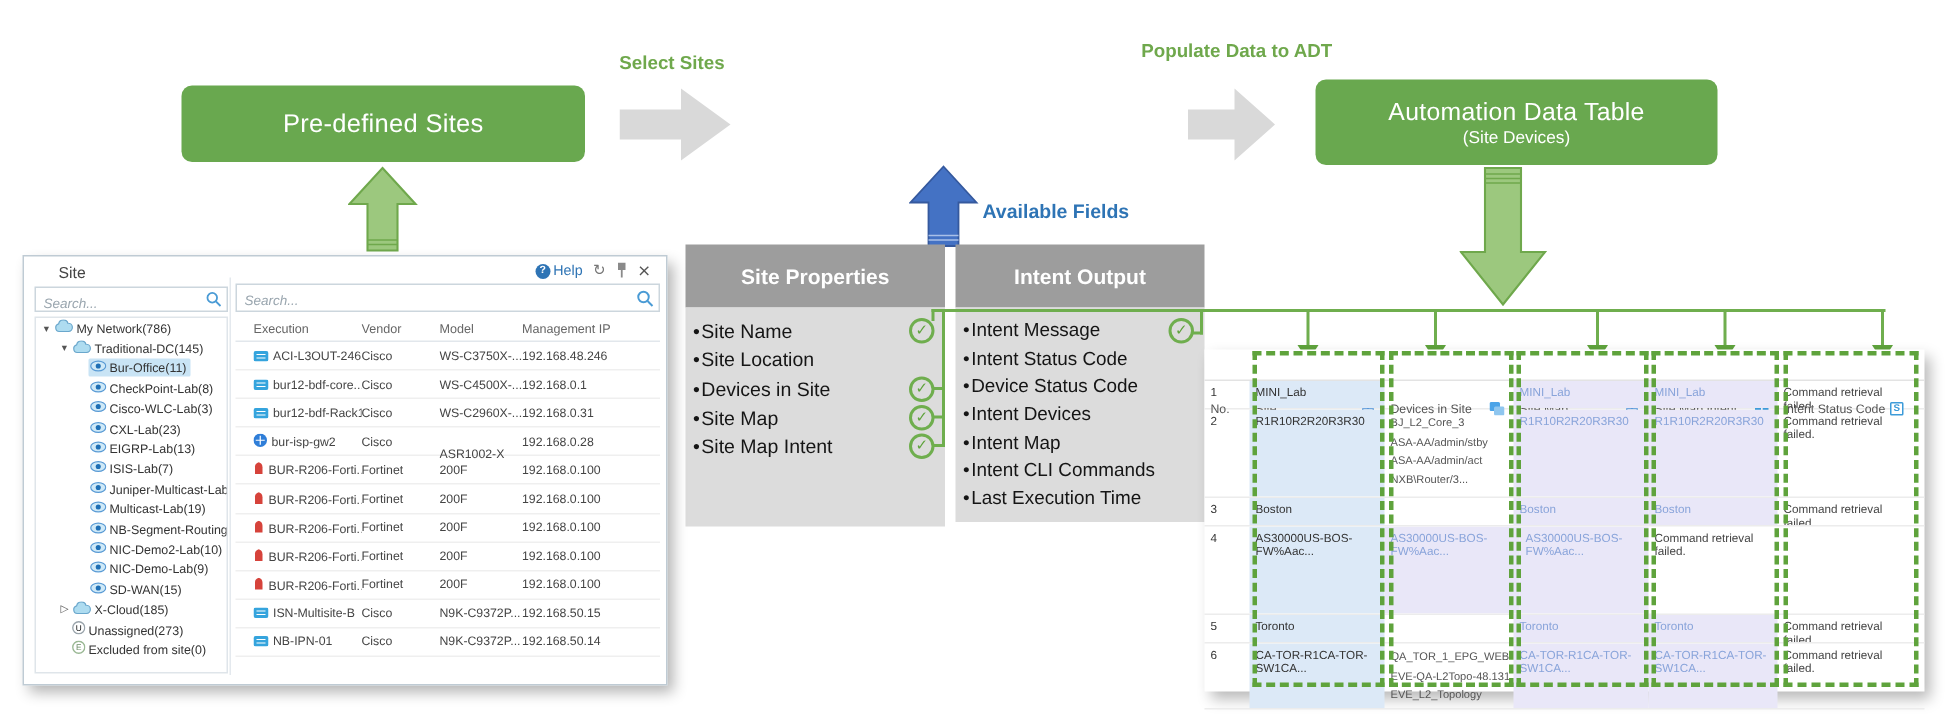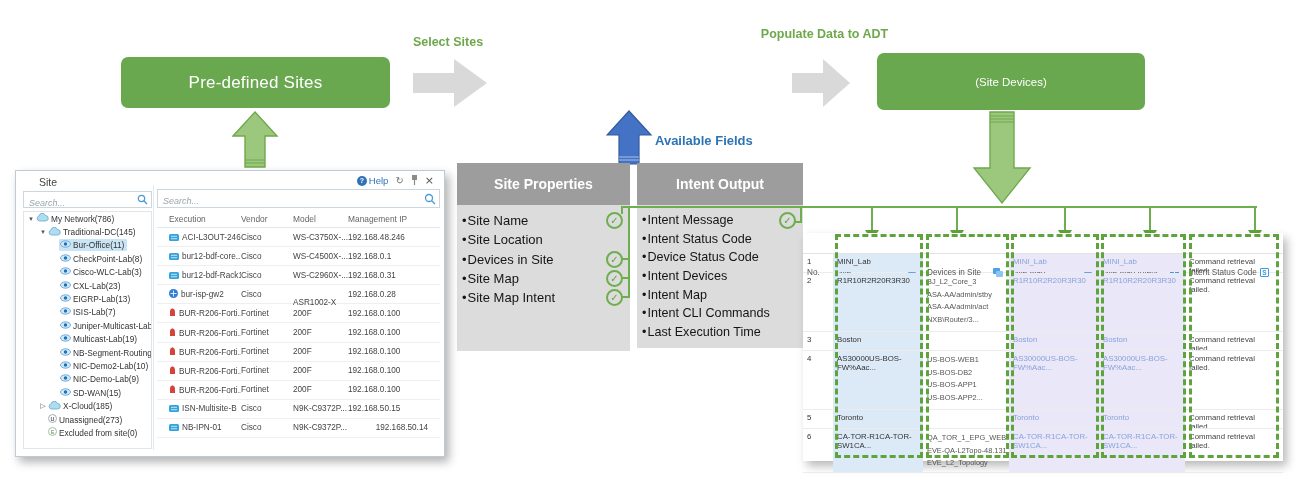--- a/index.html
+++ b/index.html
@@ -96,20 +96,21 @@
   </svg>
   <div class="flow-label green-text" style="left:388px;top:35px;width:120px;">Select Sites</div>
 
 
   <svg class="blockarrow" style="left:792px;top:57px;" width="60" height="52">
     <polygon points="0,16 31,16 31,2 58,26 31,50 31,36 0,36" fill="#d9d9d9"></polygon>
   </svg>
   <div class="flow-label green-text" style="left:742px;top:27px;width:165px;">Populate Data to ADT</div>
 
   <div class="box green" style="left:877px;top:53px;width:268px;height:57px;">
+    <div class="t1" style="font-size:16.5px;">Automation Data Table</div>
     <div class="t2">(Site Devices)</div>
   </div>
 
   <svg class="blockarrow" style="left:232px;top:110px;" width="48" height="60">
     <polygon points="23,2 45,26 33,26 33,57 13,57 13,26 1,26" fill="#9cc87e" stroke="#6fa84c" stroke-width="1.4"></polygon>
     <line x1="13" y1="50" x2="33" y2="50" stroke="#6fa84c" stroke-width="1"></line>
     <line x1="13" y1="53" x2="33" y2="53" stroke="#6fa84c" stroke-width="1"></line>
   </svg>
 
   <svg class="blockarrow" style="left:606px;top:110px;" width="48" height="57">
@@ -512,21 +513,21 @@
             <div class="dcell" style="width: 80px;">192.168.50.15</div>
           </div>
           <div class="dev-row">
             <div class="dcell" style="width: 84px; padding-left: 12px;"><svg width="10" height="7" class="dev-ic">
                 <rect x="0" y="0" width="10" height="7" rx="1.5" fill="#35a4dd"></rect>
                 <line x1="2" y1="2.3" x2="8" y2="2.3" stroke="#fff" stroke-width="0.7"></line>
                 <line x1="2" y1="4.7" x2="8" y2="4.7" stroke="#fff" stroke-width="0.7"></line>
               </svg><span>NB-IPN-01</span></div>
             <div class="dcell" style="width: 52px;">Cisco</div>
             <div class="dcell" style="width: 55px;">N9K-C9372P...</div>
-            <div class="dcell" style="width: 80px; text-align: right;">192.168.50.14</div>
+            <div class="dcell" style="width: 80px;">192.168.50.14</div>
           </div>
         </div>
     </div>
   </div>
 
   <div class="adt">
     <div class="adt-head" id="adt-head">
         <div class="adt-hc" style="width: 30px;">
           <span>No.</span>
           <span class="hic"></span>
@@ -601,26 +602,20 @@
           <div class="adt-c c-no" style="width: 30px;">3</div>
           <div class="adt-c c-site" style="width: 90px;">Boston</div>
           <div class="adt-c c-dev" style="width: 86px;"></div>
           <div class="adt-c c-map" style="width: 90px;">Boston</div>
           <div class="adt-c c-int" style="width: 86px;">Boston</div>
           <div class="adt-c c-st" style="width: 90px;">Command retrieval failed.</div>
         </div>
         <div class="adt-row" style="height: 58px;">
           <div class="adt-c c-no" style="width: 30px;">4</div>
           <div class="adt-c c-site" style="width: 90px;">AS30000US-BOS-FW%Aac...</div>
-          <div class="adt-c c-dev" style="width: 86px;">
-            <div>US-BOS-WEB1</div>
-            <div>US-BOS-DB2</div>
-            <div>US-BOS-APP1</div>
-            <div>US-BOS-APP2...</div>
-          </div>
           <div class="adt-c c-map" style="width: 90px;">AS30000US-BOS-FW%Aac...</div>
           <div class="adt-c c-int" style="width: 86px;">AS30000US-BOS-FW%Aac...</div>
           <div class="adt-c c-st" style="width: 90px;">Command retrieval failed.</div>
         </div>
         <div class="adt-row" style="height: 18px;">
           <div class="adt-c c-no" style="width: 30px;">5</div>
           <div class="adt-c c-site" style="width: 90px;">Toronto</div>
           <div class="adt-c c-dev" style="width: 86px;"></div>
           <div class="adt-c c-map" style="width: 90px;">Toronto</div>
           <div class="adt-c c-int" style="width: 86px;">Toronto</div>

